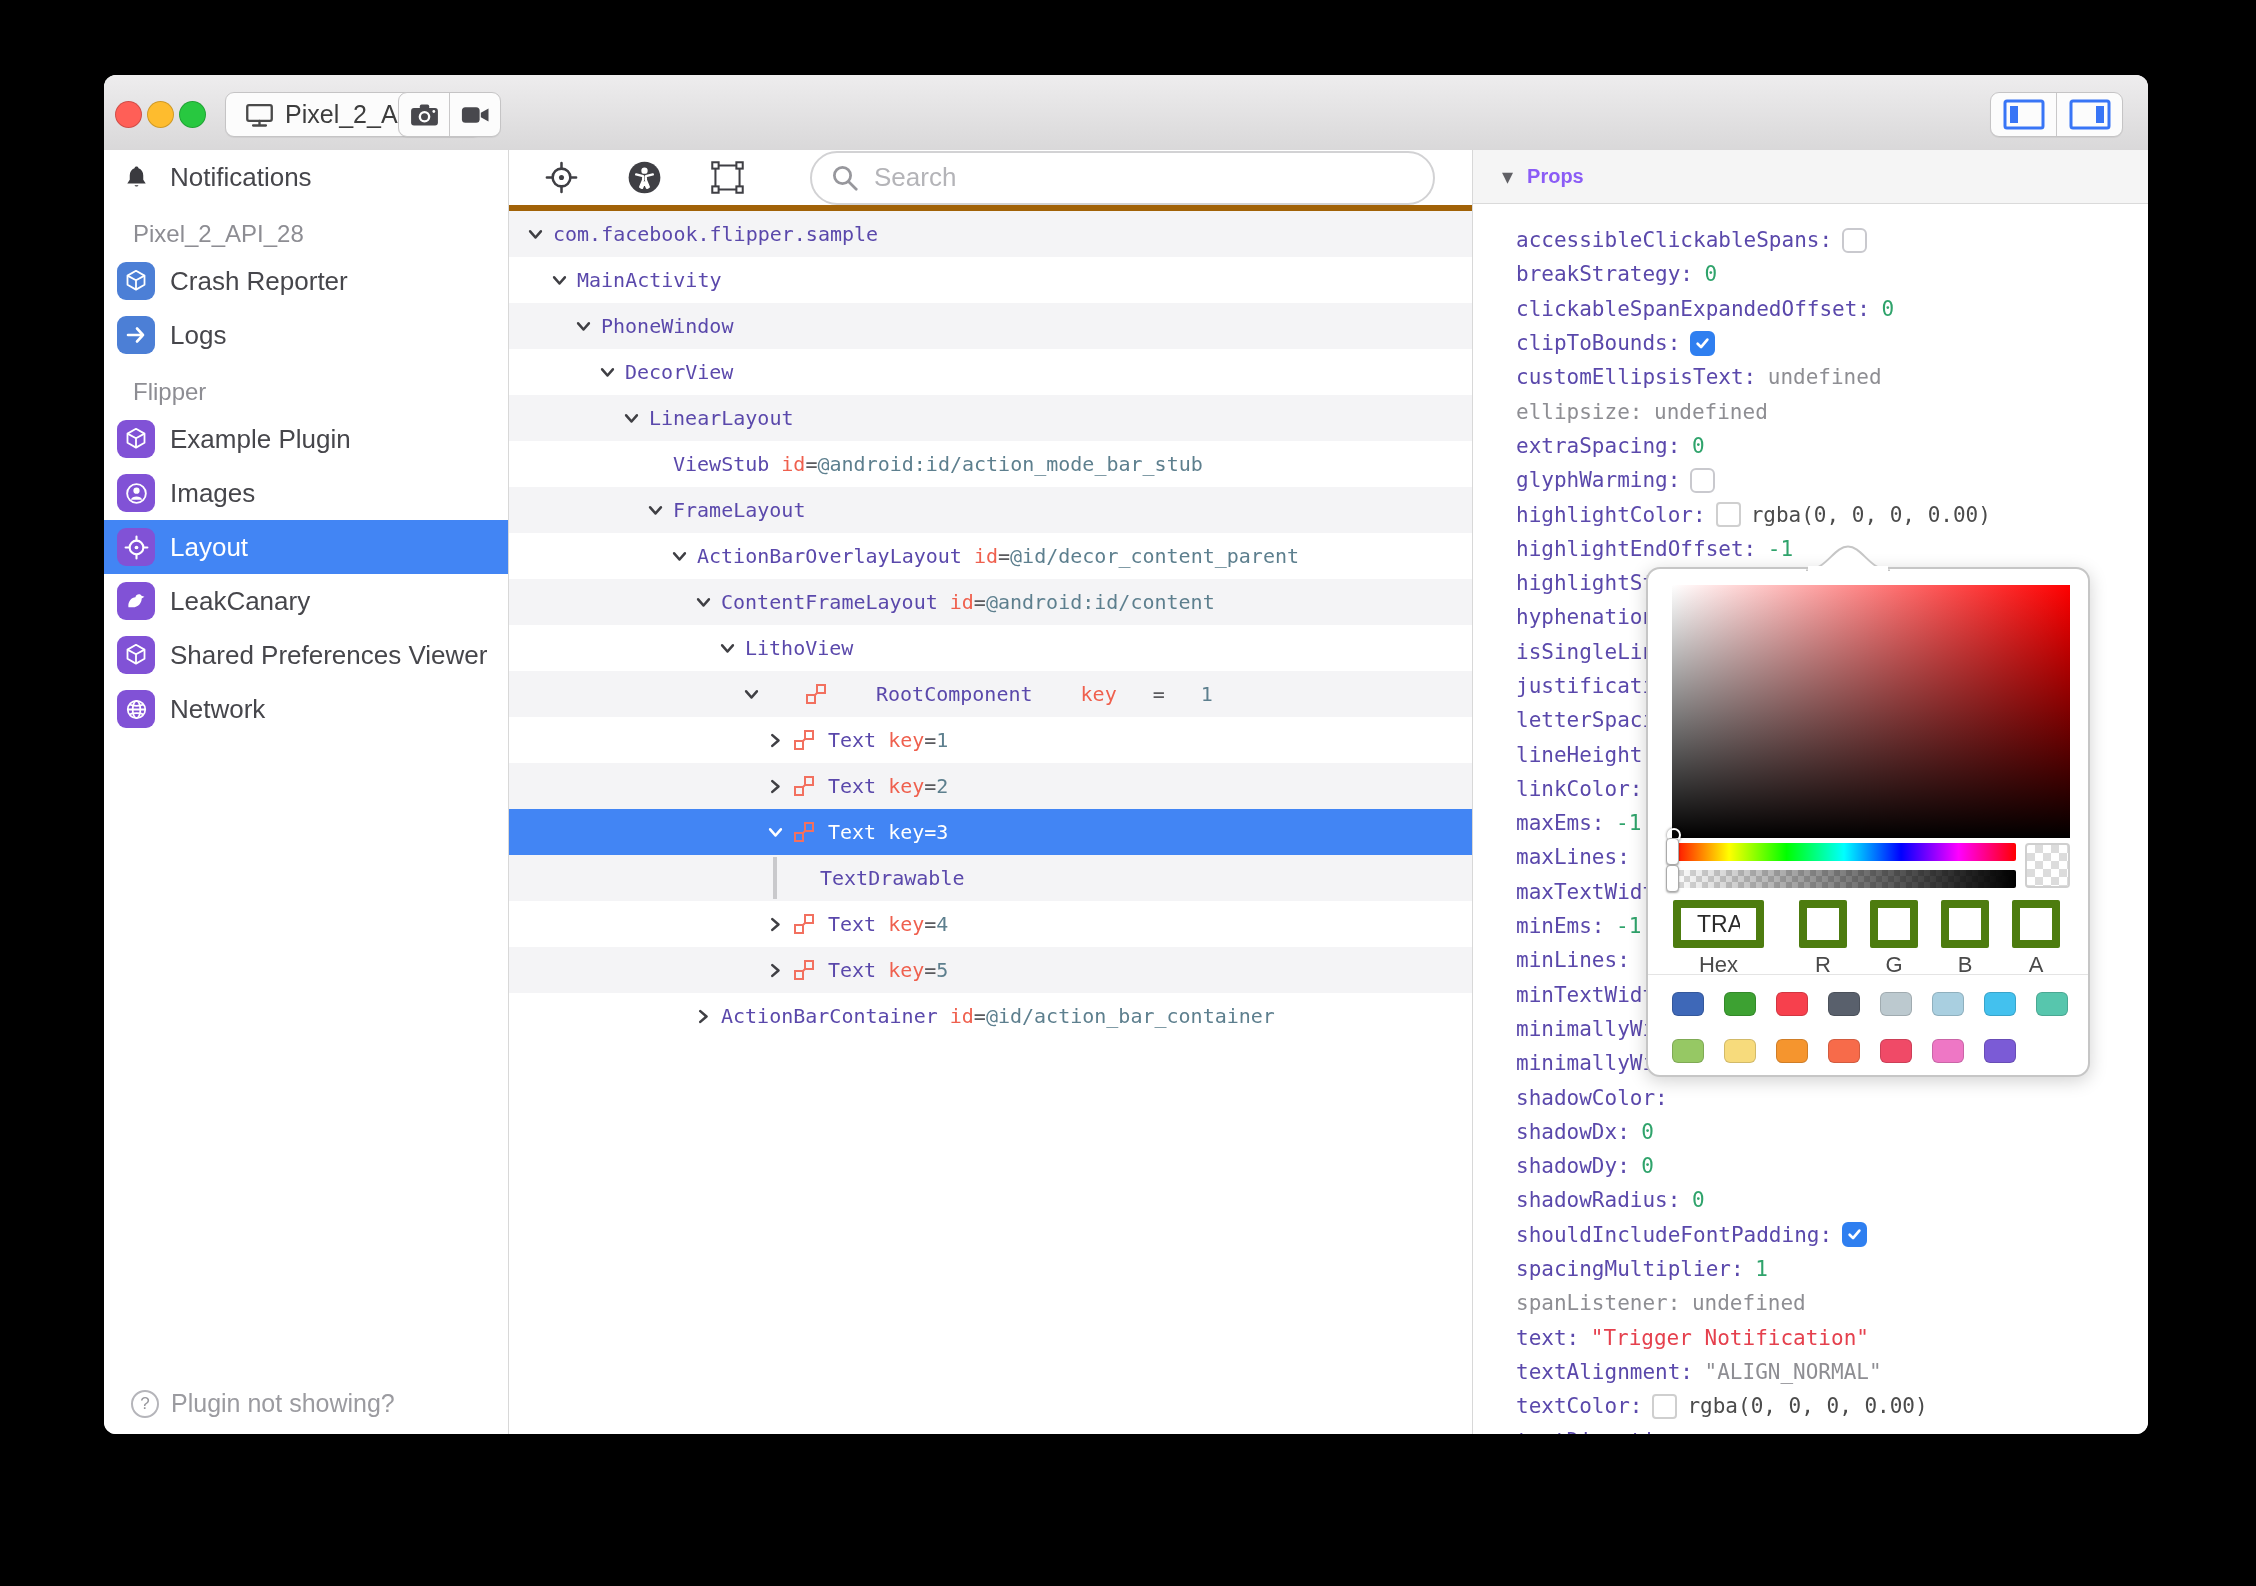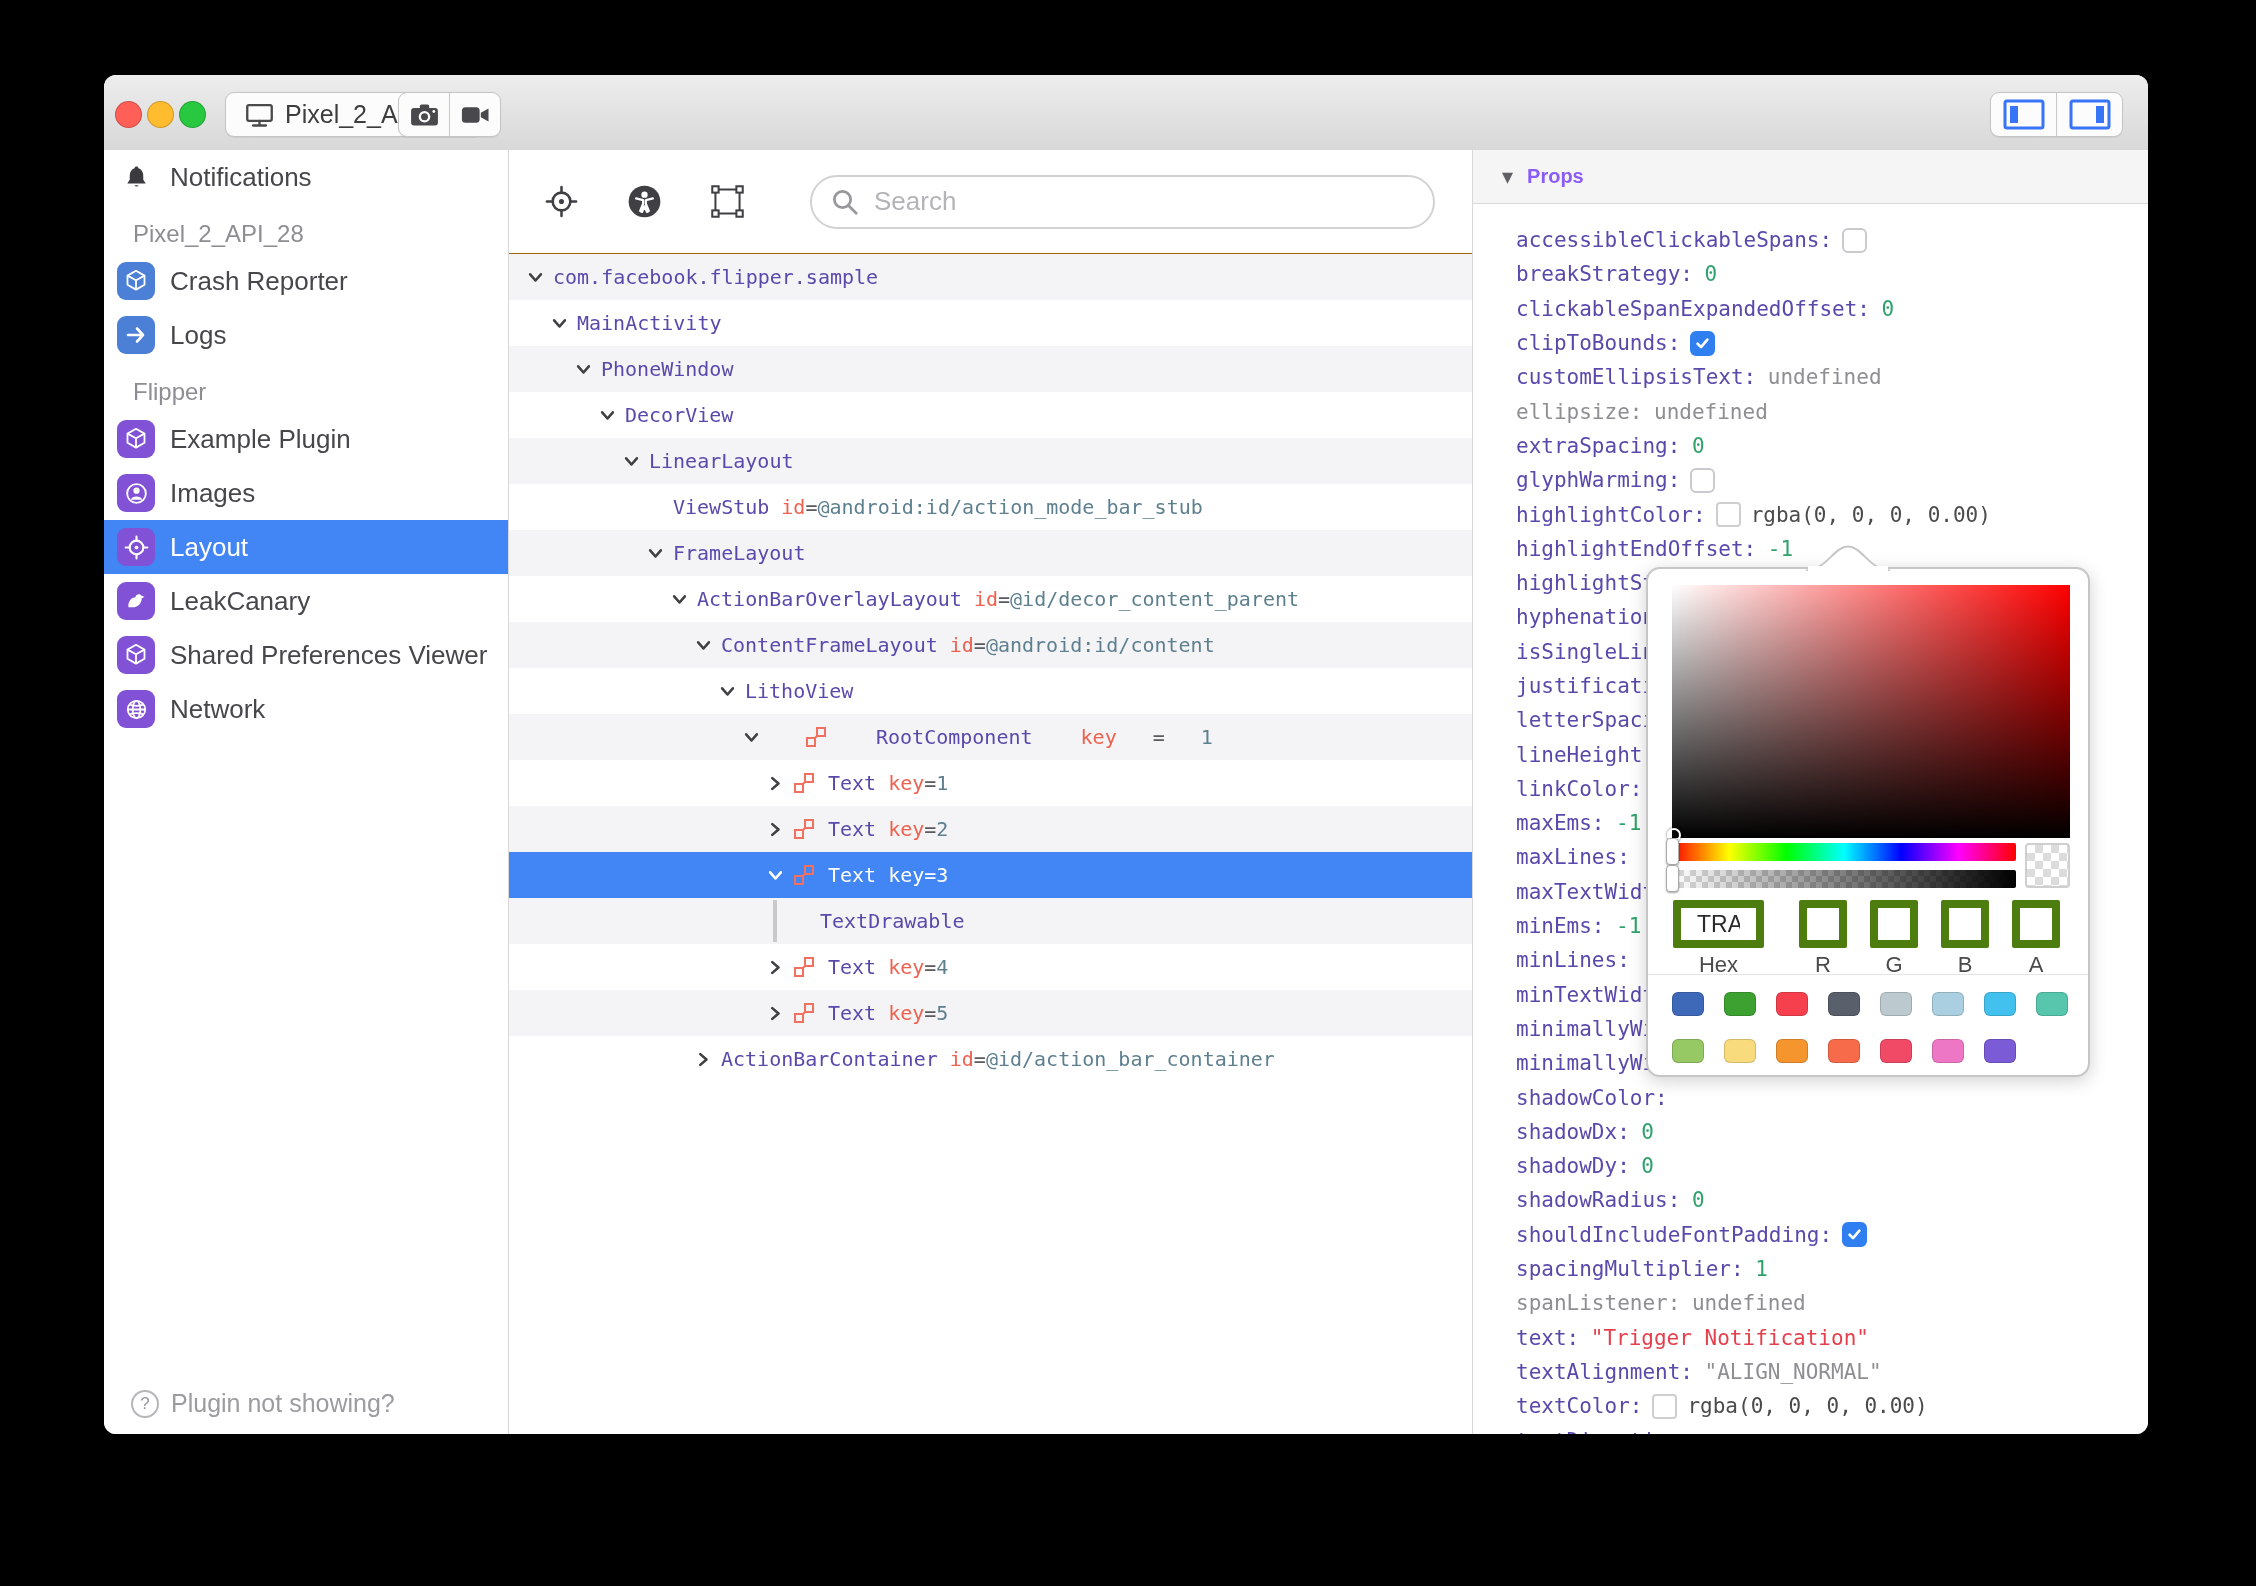--- a/index.html
+++ b/index.html
@@ -37,21 +37,21 @@
   .side-section{height:44px;display:flex;align-items:flex-end;padding:0 0 6px 29px;
                 font-size:24px;color:#8d8d93;white-space:nowrap;}
   .badge{width:38px;height:38px;border-radius:9px;display:flex;align-items:center;
          justify-content:center;flex:none;}
   .plain-ic{width:38px;display:flex;justify-content:center;flex:none;}
   .side-footer{position:absolute;left:27px;bottom:16px;display:flex;align-items:center;gap:12px;
                font-size:25px;color:#9b9ba0;}
   .qmark{width:28px;height:28px;border-radius:50%;border:2px solid #b5b5ba;box-sizing:border-box;
          display:flex;align-items:center;justify-content:center;font-size:17px;color:#97979c;}
   
-  .tree-toolbar{height:104px;border-bottom:1px solid #a16207;box-sizing:border-box;
+  .tree-toolbar{height:61px;border-bottom:6px solid #a16207;box-sizing:border-box;
                 display:flex;align-items:center;padding-left:36px;gap:50px;}
   .search-pill{margin-left:16px;width:625px;height:54px;border:2px solid #d2d2d4;border-radius:28px;
                box-sizing:border-box;display:flex;align-items:center;padding:0 18px;gap:12px;background:#fff;}
   .search-pill input{border:none;outline:none;font-size:26px;color:#333;width:100%;
                      font-family:"Liberation Sans",sans-serif;background:transparent;}
   .search-pill input::placeholder{color:#b4b4b8;}
   .tree-rows{font-family:"DejaVu Sans Mono",monospace;font-size:20px;color:#5a48ab;}
   .tree-row{height:46px;display:flex;align-items:center;box-sizing:border-box;white-space:nowrap;}
   .tree-row.alt{background:#f4f4f6;}
   .tree-row.selected{background:#4285f4;}

